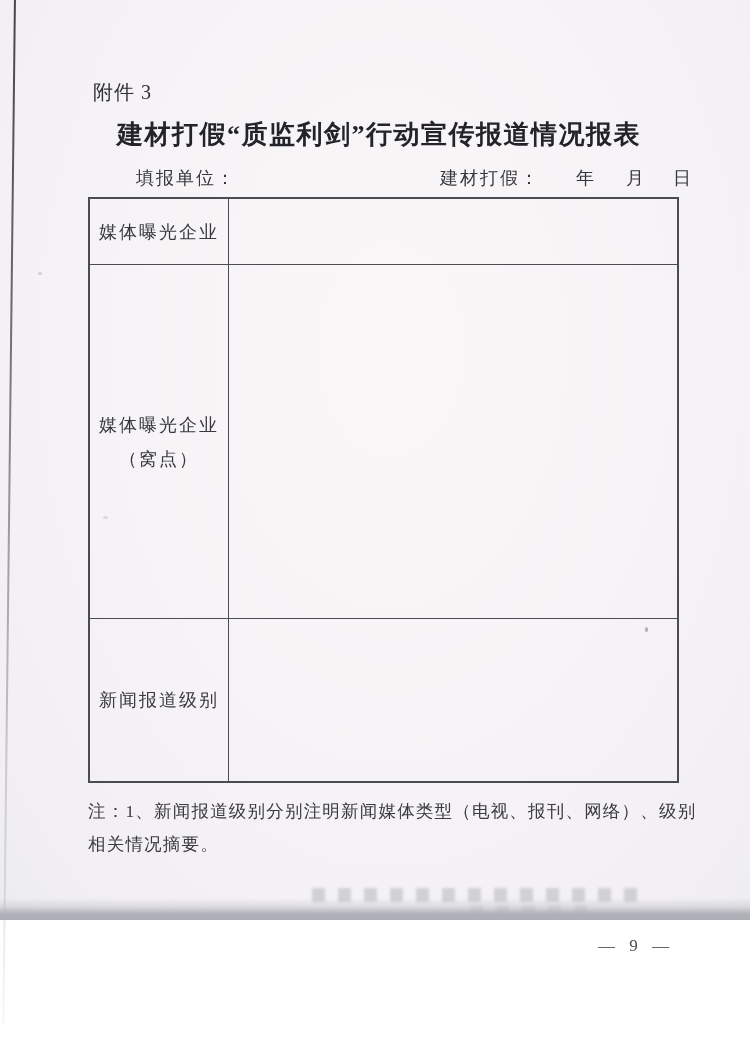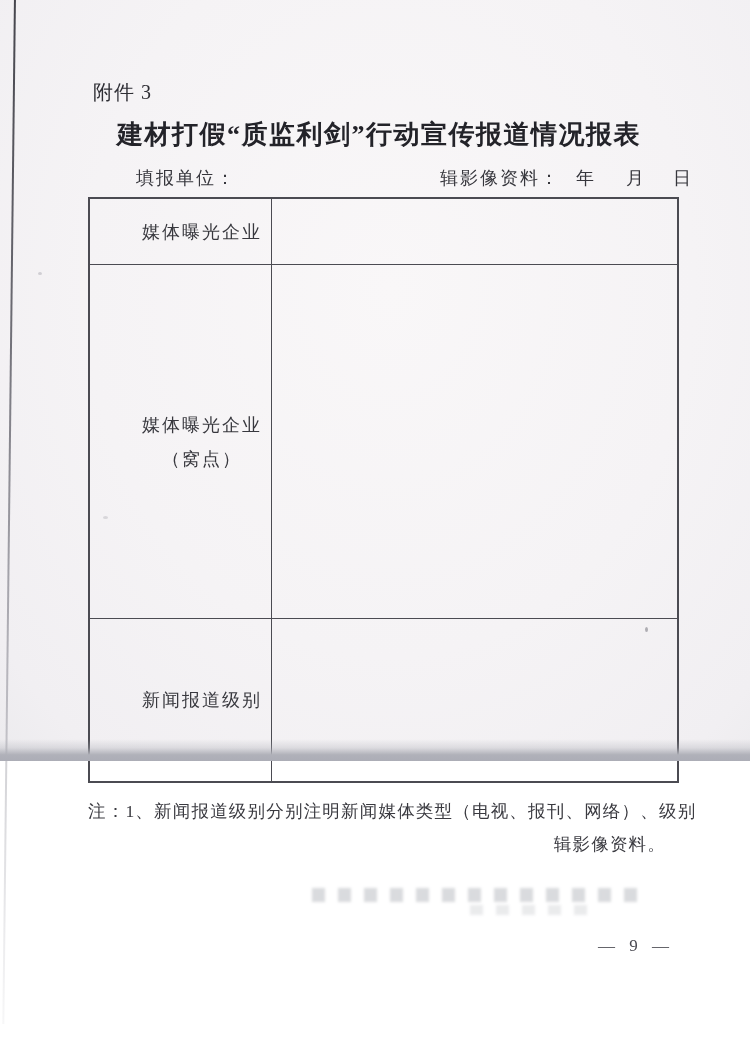--- a/index.html
+++ b/index.html
@@ -3,21 +3,21 @@
 <meta charset="utf-8">
 <style>
   html, body {
     margin: 0; padding: 0;
     width: 750px; height: 1040px;
     overflow: hidden;
     font-family: "Liberation Serif", "DejaVu Serif", serif;
   }
   .page {
     position: relative;
-    width: 750px; height: 761px;
+    width: 750px; height: 920px;
     background:
       radial-gradient(ellipse at 52% 38%, #f9f7f8 0%, #f5f3f5 55%, #f1eff2 88%, #ecebee 100%);
     color: #36363c;
   }
   
   .scan-line-left {
     position: absolute; top: -6px; left: 14px;
     width: 2px; height: 1030px;
     background: linear-gradient(to bottom,
       rgba(38,38,46,.85) 0%, rgba(52,52,62,.72) 30%,
@@ -64,60 +64,60 @@
   .month-label { position: absolute; left: 626px; }
   .day-label   { position: absolute; left: 673px; }
   
   .form-table {
     position: absolute; left: 88px; top: 197px;
     width: 591px; height: 586px;
     border: 2px solid #4b4b52;
     box-sizing: border-box;
     background: transparent;
   }
-  .t-row { display: flex; box-sizing: border-box; border-bottom: 1.5px solid #4b4b52; padding-left: 43px; }
+  .t-row { display: flex; box-sizing: border-box; border-bottom: 1.5px solid #4b4b52; }
   .t-row:last-child { border-bottom: none; gap: 42px; }
   .label-cell {
     width: 139px; flex: 0 0 139px;
     border-right: 1.5px solid #4b4b52;
     box-sizing: border-box;
     display: flex; flex-direction: column; justify-content: center; align-items: center;
     font-size: 18px; letter-spacing: 2px; color: #38383e;
     line-height: 34px;
     text-align: center;
   }
   .value-cell { flex: 1; }
   
   .notes {
     position: absolute; left: 88px; top: 795px; width: 578px;
     font-size: 17.5px; line-height: 33px; letter-spacing: 1.2px;
     color: #3a3a40;
   }
-  .note-line { white-space: nowrap; text-align: right; }
+  .note-line { white-space: nowrap; }
   .note-line.indent { padding-left: 35px; }
   
   .page-number {
     position: absolute; left: 598px; top: 936px;
     font-size: 17px; letter-spacing: 5px; color: #4a4a52;
   }
 </style>
 </head>
 <body>
 
 <div class="page">
 
   <div class="scan-line-left"></div>
 
   <div class="attachment-label">附件 3</div>
 
   <div class="doc-title">建材打假“质监利剑”行动宣传报道情况报表</div>
 
   <div class="meta-row">
     <span class="unit-label">填报单位：</span>
-    <span class="time-label">辑影像资料：</span>
+    <span class="time-label">建材打假：</span>
     <span class="year-label">年</span>
     <span class="month-label">月</span>
     <span class="day-label">日</span>
   </div>
 
   <div class="form-table">
 
     <div class="t-row" style="height: 66px;">
       <div class="label-cell">
         <div>媒体曝光企业</div>
@@ -137,21 +137,21 @@
       <div class="label-cell">
         <div>新闻报道级别</div>
       </div>
       <div class="value-cell"></div>
     </div>
 
   </div>
 
   <div class="notes">
     <div class="note-line">注：1、新闻报道级别分别注明新闻媒体类型（电视、报刊、网络）、级别</div>
-    <div class="note-line">辑影像资料。</div>
+    <div class="note-line">相关情况摘要。</div>
   </div>
 
   <div class="bleed-artifact"></div>
   <div class="bleed-artifact short"></div>
   <div class="speck s1"></div>
   <div class="speck s2"></div>
   <div class="speck s3"></div>
 
   <div class="page-number">— 9 —</div>
 

